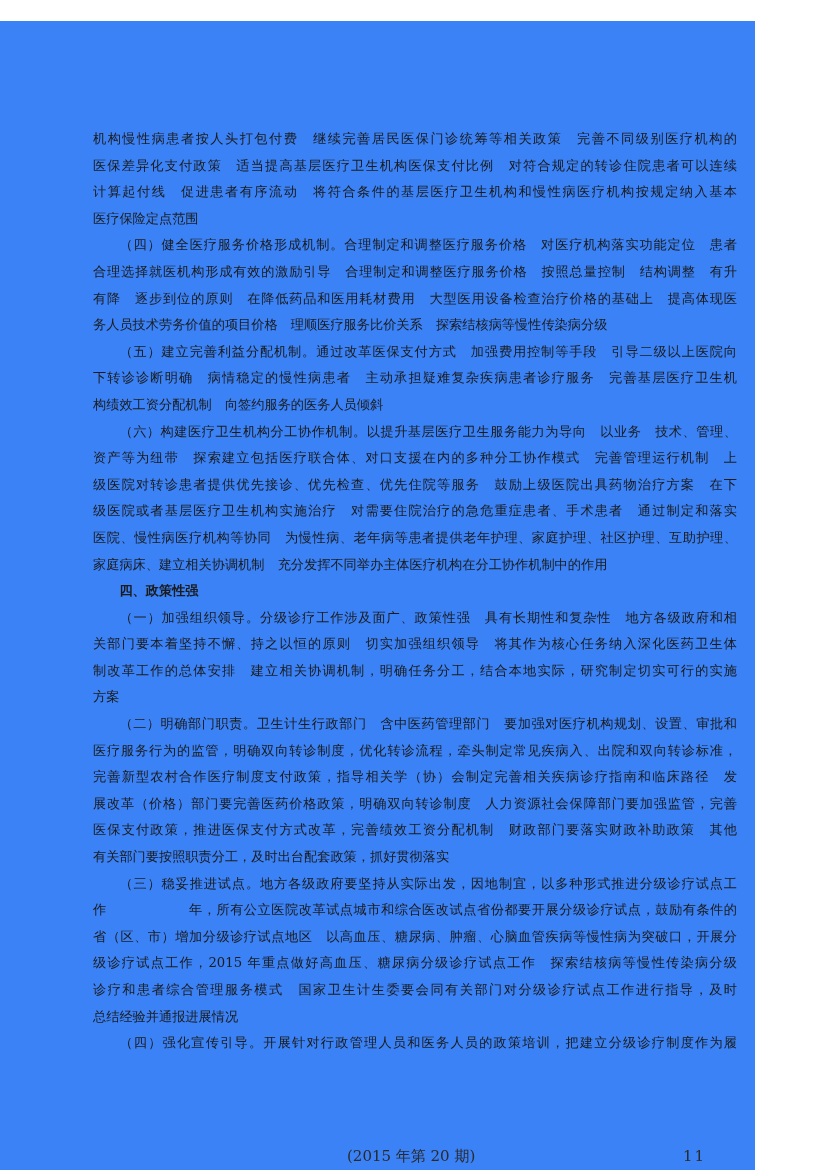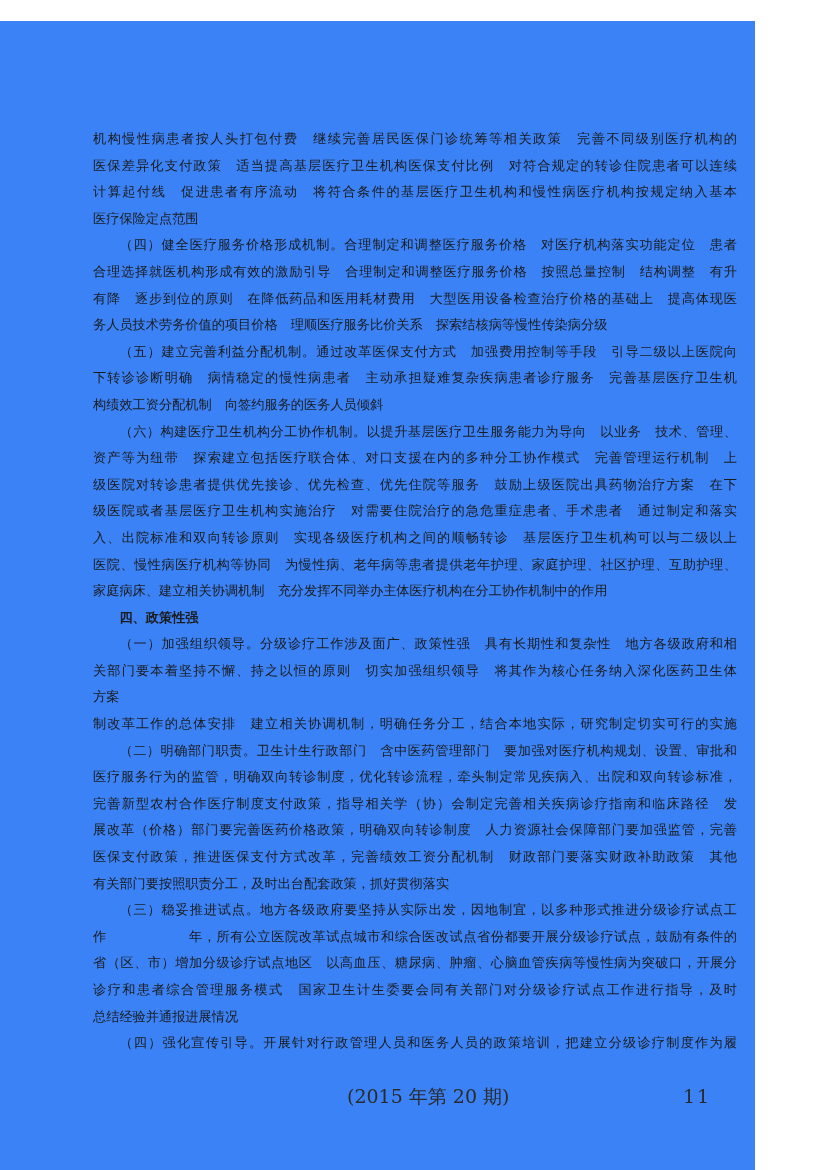--- a/index.html
+++ b/index.html
@@ -23,22 +23,22 @@
     text-align:justify;
     text-align-last:justify;
     overflow:hidden;
     white-space:normal;
   }
   .line.end   { text-align-last:left; }
   .line.indent{ text-indent:2em; }
   .line.bold  { font-weight:bold; }
   .footer {
     position:absolute;
-    left:93px; top:1062px; width:644px; height:27px;
-    line-height:27px; font-size:19px;
+    left:93px; top:1122px; width:644px; height:27px;
+    line-height:27px; font-size:15px;
   }
   .footer .issue    { position:absolute; left:254px; color:#2a2a2a; }
   .footer .page-num { position:absolute; left:590px; color:#2a2a2a; letter-spacing:2px; }
 </style>
 </head>
 <body>
 
 <div class="page">
   <div class="text-block">
       <div class="line">机构慢性病患者按人头打包付费　继续完善居民医保门诊统筹等相关政策　完善不同级别医疗机构的</div>
@@ -49,37 +49,37 @@
       <div class="line">合理选择就医机构形成有效的激励引导　合理制定和调整医疗服务价格　按照总量控制　结构调整　有升</div>
       <div class="line">有降　逐步到位的原则　在降低药品和医用耗材费用　大型医用设备检查治疗价格的基础上　提高体现医</div>
       <div class="line end">务人员技术劳务价值的项目价格　理顺医疗服务比价关系　探索结核病等慢性传染病分级</div>
       <div class="line indent">（五）建立完善利益分配机制。通过改革医保支付方式　加强费用控制等手段　引导二级以上医院向</div>
       <div class="line">下转诊诊断明确　病情稳定的慢性病患者　主动承担疑难复杂疾病患者诊疗服务　完善基层医疗卫生机</div>
       <div class="line end">构绩效工资分配机制　向签约服务的医务人员倾斜</div>
       <div class="line indent">（六）构建医疗卫生机构分工协作机制。以提升基层医疗卫生服务能力为导向　以业务　技术、管理、</div>
       <div class="line">资产等为纽带　探索建立包括医疗联合体、对口支援在内的多种分工协作模式　完善管理运行机制　上</div>
       <div class="line">级医院对转诊患者提供优先接诊、优先检查、优先住院等服务　鼓励上级医院出具药物治疗方案　在下</div>
       <div class="line">级医院或者基层医疗卫生机构实施治疗　对需要住院治疗的急危重症患者、手术患者　通过制定和落实</div>
-      <div class="line">入、出院标准和双向转诊原则　实现各级医疗机构之间的顺畅转诊　基层医疗卫生机构可以与二级以上</div>
       <div class="line">医院、慢性病医疗机构等协同　为慢性病、老年病等患者提供老年护理、家庭护理、社区护理、互助护理、</div>
       <div class="line end">家庭病床、建立相关协调机制　充分发挥不同举办主体医疗机构在分工协作机制中的作用</div>
       <div class="line indent end bold">四、政策性强</div>
       <div class="line indent">（一）加强组织领导。分级诊疗工作涉及面广、政策性强　具有长期性和复杂性　地方各级政府和相</div>
       <div class="line">关部门要本着坚持不懈、持之以恒的原则　切实加强组织领导　将其作为核心任务纳入深化医药卫生体</div>
+      <div class="line">制改革工作的总体安排　建立相关协调机制，明确任务分工，结合本地实际，研究制定切实可行的实施</div>
       <div class="line end">方案</div>
-      <div class="line">制改革工作的总体安排　建立相关协调机制，明确任务分工，结合本地实际，研究制定切实可行的实施</div>
       <div class="line indent">（二）明确部门职责。卫生计生行政部门　含中医药管理部门　要加强对医疗机构规划、设置、审批和</div>
       <div class="line">医疗服务行为的监管，明确双向转诊制度，优化转诊流程，牵头制定常见疾病入、出院和双向转诊标准，</div>
       <div class="line">完善新型农村合作医疗制度支付政策，指导相关学（协）会制定完善相关疾病诊疗指南和临床路径　发</div>
       <div class="line">展改革（价格）部门要完善医药价格政策，明确双向转诊制度　人力资源社会保障部门要加强监管，完善</div>
       <div class="line">医保支付政策，推进医保支付方式改革，完善绩效工资分配机制　财政部门要落实财政补助政策　其他</div>
       <div class="line end">有关部门要按照职责分工，及时出台配套政策，抓好贯彻落实</div>
       <div class="line indent">（三）稳妥推进试点。地方各级政府要坚持从实际出发，因地制宜，以多种形式推进分级诊疗试点工</div>
       <div class="line">作　　　　　　年，所有公立医院改革试点城市和综合医改试点省份都要开展分级诊疗试点，鼓励有条件的</div>
       <div class="line">省（区、市）增加分级诊疗试点地区　以高血压、糖尿病、肿瘤、心脑血管疾病等慢性病为突破口，开展分</div>
+      <div class="line">级诊疗试点工作，2015 年重点做好高血压、糖尿病分级诊疗试点工作　探索结核病等慢性传染病分级</div>
       <div class="line">诊疗和患者综合管理服务模式　国家卫生计生委要会同有关部门对分级诊疗试点工作进行指导，及时</div>
       <div class="line end">总结经验并通报进展情况</div>
       <div class="line indent">（四）强化宣传引导。开展针对行政管理人员和医务人员的政策培训，把建立分级诊疗制度作为履</div>
     </div>
 
   <div class="footer">
     <span class="issue">(2015 年第 20 期)</span>
     <span class="page-num">11</span>
   </div>
 </div>

